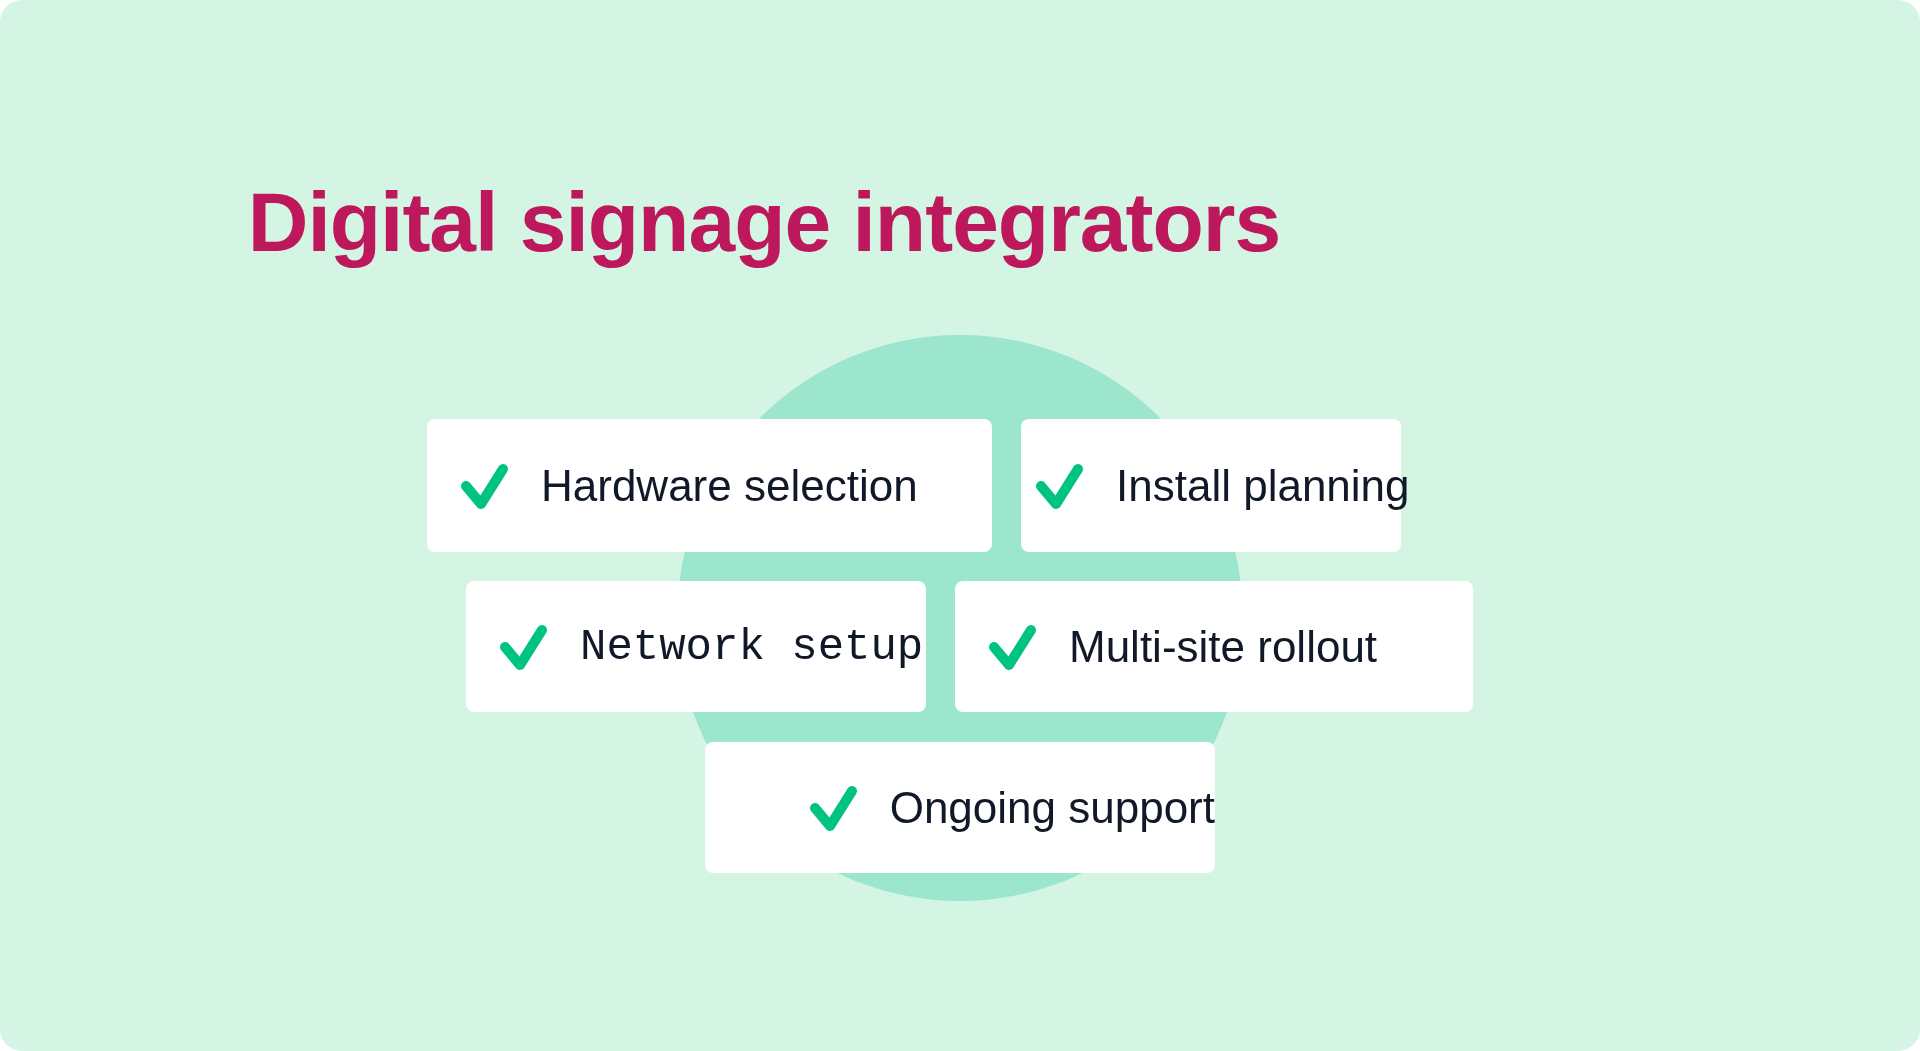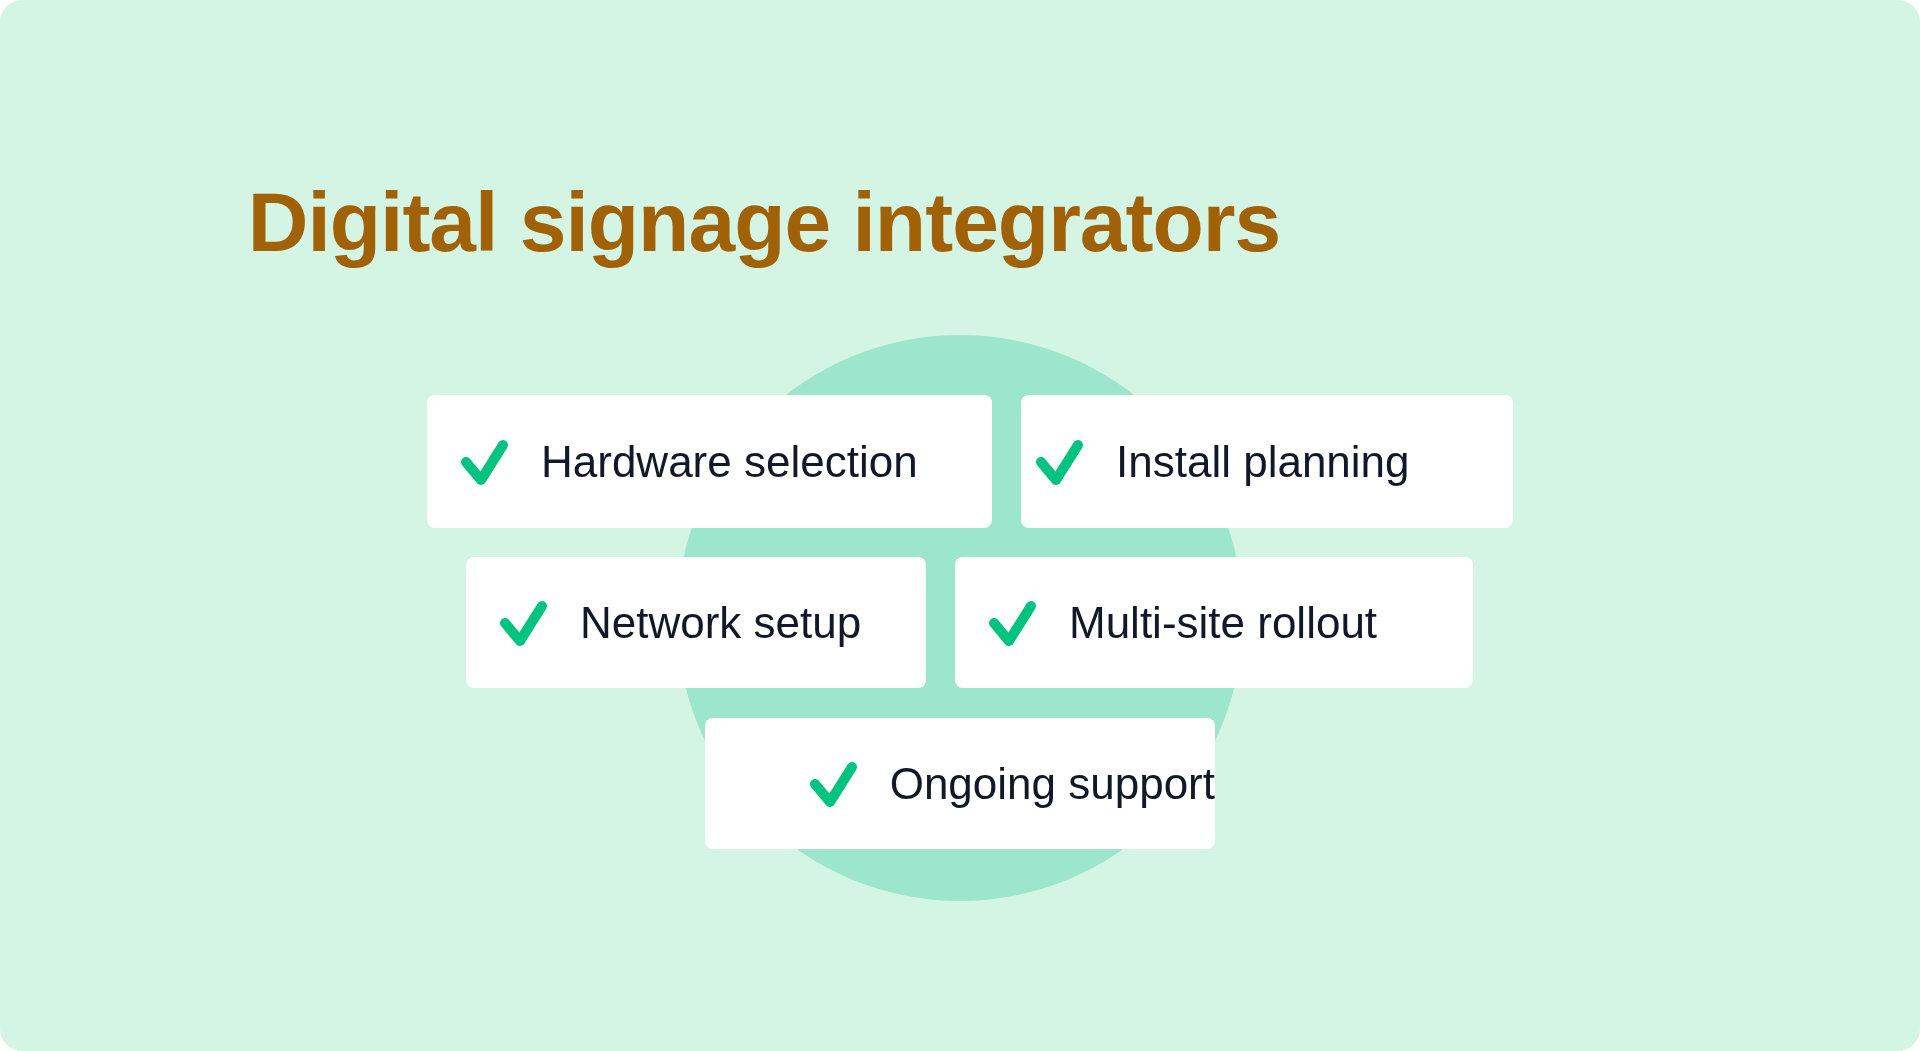--- a/index.html
+++ b/index.html
@@ -1,45 +1,45 @@
 <!DOCTYPE html>
 <html><head>
 <meta charset="utf-8">
 <style>
   html, body { margin: 0; padding: 0; background: #ffffff; }
   body { width: 1920px; height: 1051px; position: relative; overflow: hidden; font-family: "Liberation Sans", "DejaVu Sans", sans-serif; }
   .canvas { position: absolute; left: 0; top: 0; width: 1920px; height: 1051px; background: #d4f5e4; border-radius: 22px; overflow: hidden; }
-  .title { position: absolute; left: 0; top: 172px; width: 1528px; text-align: center; font-size: 84px; font-weight: 700; color: #a16207; letter-spacing: -1px; line-height: 100px; }
+  .title { position: absolute; left: 0; top: 172px; width: 1528px; text-align: center; font-size: 84px; font-weight: 700; color: #be185d; letter-spacing: -1px; line-height: 100px; }
   .circle { position: absolute; left: 677px; top: 335px; width: 566px; height: 566px; border-radius: 50%; background: #9ce6cd; }
-  .card { position: absolute; background: #ffffff; border-radius: 8px; display: flex; align-items: center; box-sizing: border-box; padding-left: 33px; }
+  .card { position: absolute; background: #ffffff; border-radius: 8px; display: flex; align-items: center; box-sizing: border-box; padding-left: 33px; margin-top: 24px; }
   .check { width: 50px; height: 46px; flex: 0 0 auto; }
   .label { margin-left: 31px; font-size: 44px; color: #111827; white-space: nowrap; letter-spacing: 0px; }
 </style>
 </head>
 <body>
 
 <div class="canvas">
   <div class="title">Digital signage integrators</div>
   <div class="circle"></div>
 
   <div class="card" style="left:427px; top:395px; width:565px; height:133px;">
     <svg class="check" viewBox="0 0 50 46">
         <polyline points="6,23 21,41 43,6" fill="none" stroke="#00c37f" stroke-width="10" stroke-linecap="round" stroke-linejoin="round"></polyline>
       </svg>
     <span class="label">Hardware selection</span>
   </div>
 
-  <div class="card" style="left:1021px; top:395px; width:492px; height:133px;padding-left:14px;">
+  <div class="card" style="left:1021px; top:395px; width:380px; height:133px;padding-left:14px;">
     <svg class="check" viewBox="0 0 50 46">
         <polyline points="6,23 21,41 43,6" fill="none" stroke="#00c37f" stroke-width="10" stroke-linecap="round" stroke-linejoin="round"></polyline>
       </svg>
     <span class="label">Install planning</span>
   </div>
 
-  <div class="card" style="left:466px; top:557px; width:460px; height:131px;">
+  <div class="card" style="left:466px; top:557px; width:460px; height:131px;font-family:Liberation Mono, monospace;">
     <svg class="check" viewBox="0 0 50 46">
         <polyline points="6,23 21,41 43,6" fill="none" stroke="#00c37f" stroke-width="10" stroke-linecap="round" stroke-linejoin="round"></polyline>
       </svg>
     <span class="label">Network setup</span>
   </div>
 
   <div class="card" style="left:955px; top:557px; width:518px; height:131px;">
     <svg class="check" viewBox="0 0 50 46">
         <polyline points="6,23 21,41 43,6" fill="none" stroke="#00c37f" stroke-width="10" stroke-linecap="round" stroke-linejoin="round"></polyline>
       </svg>

